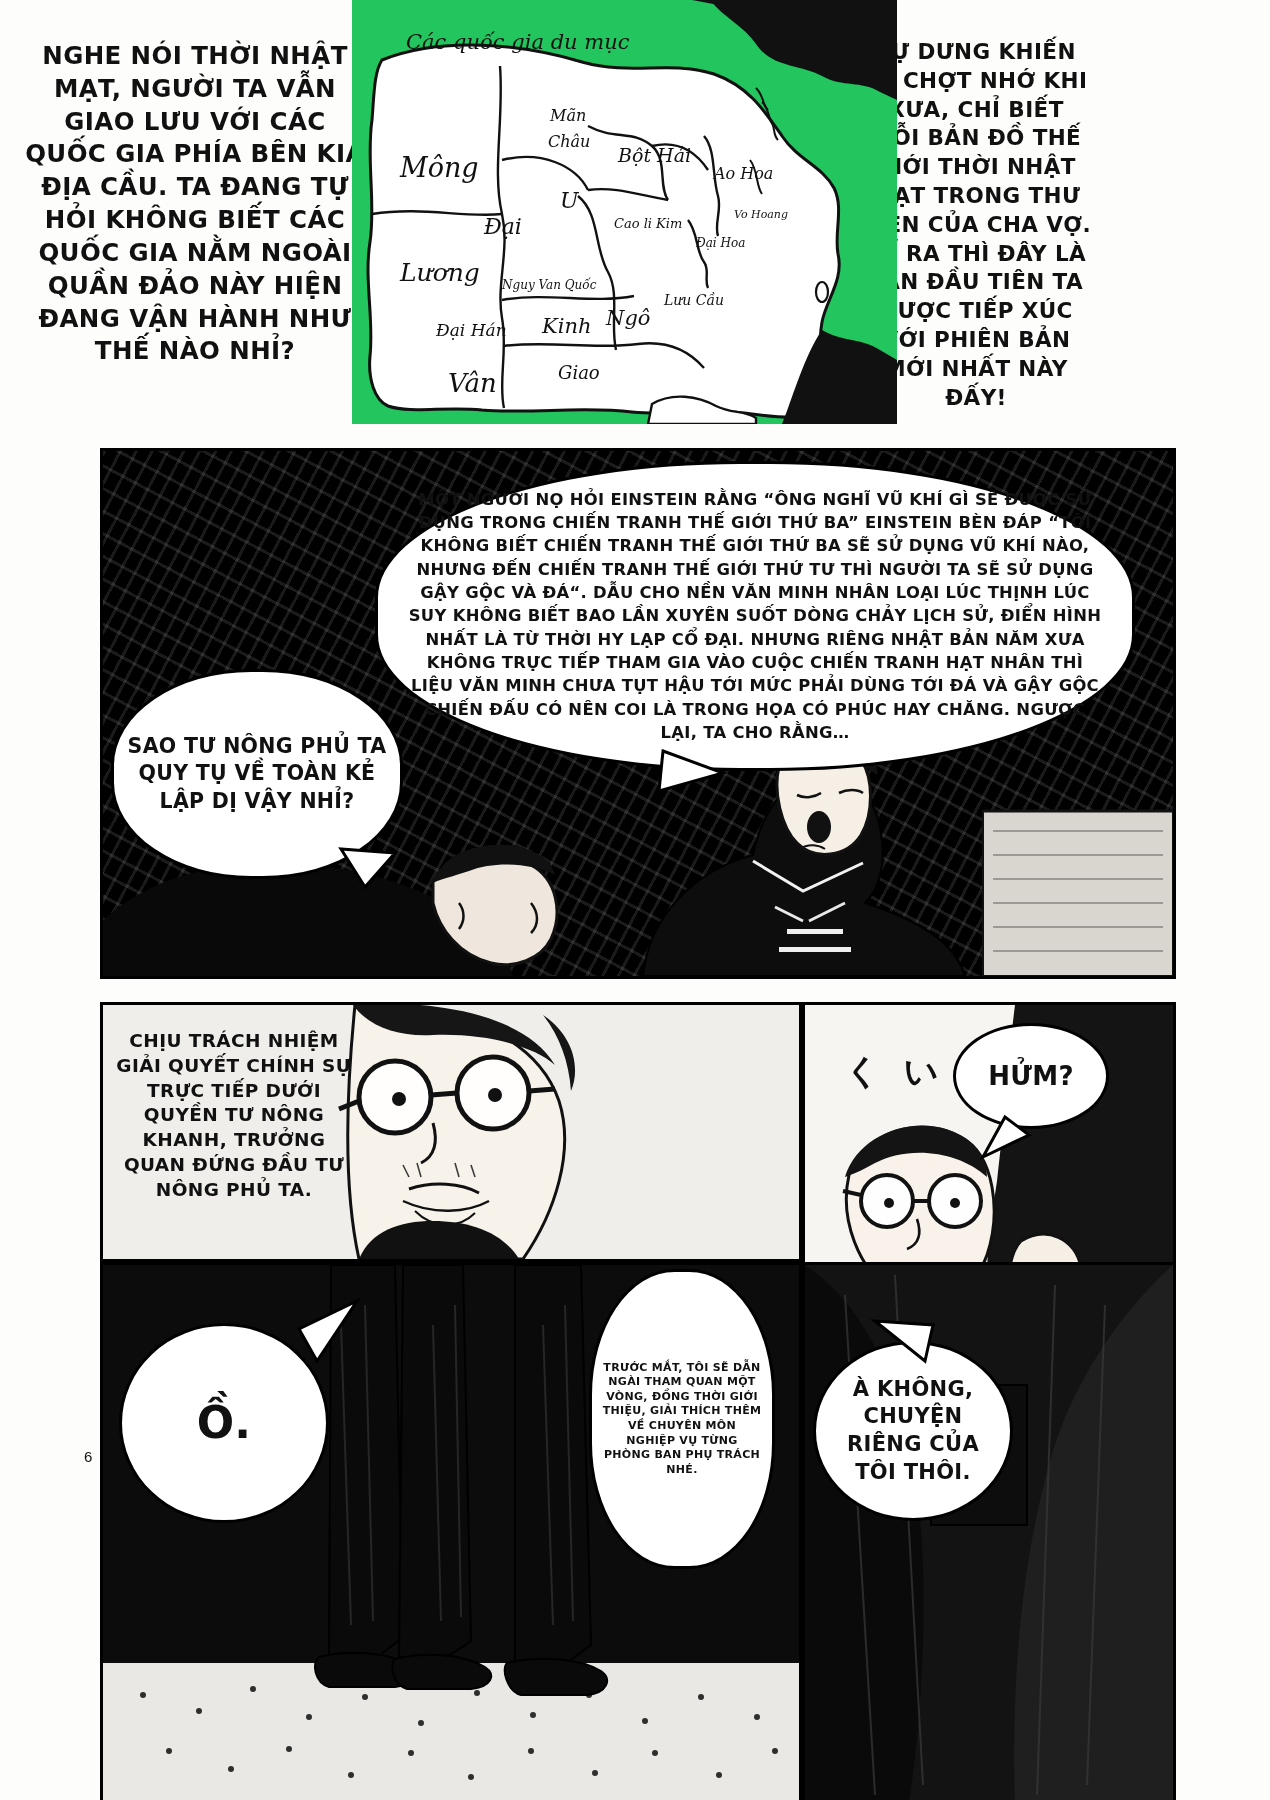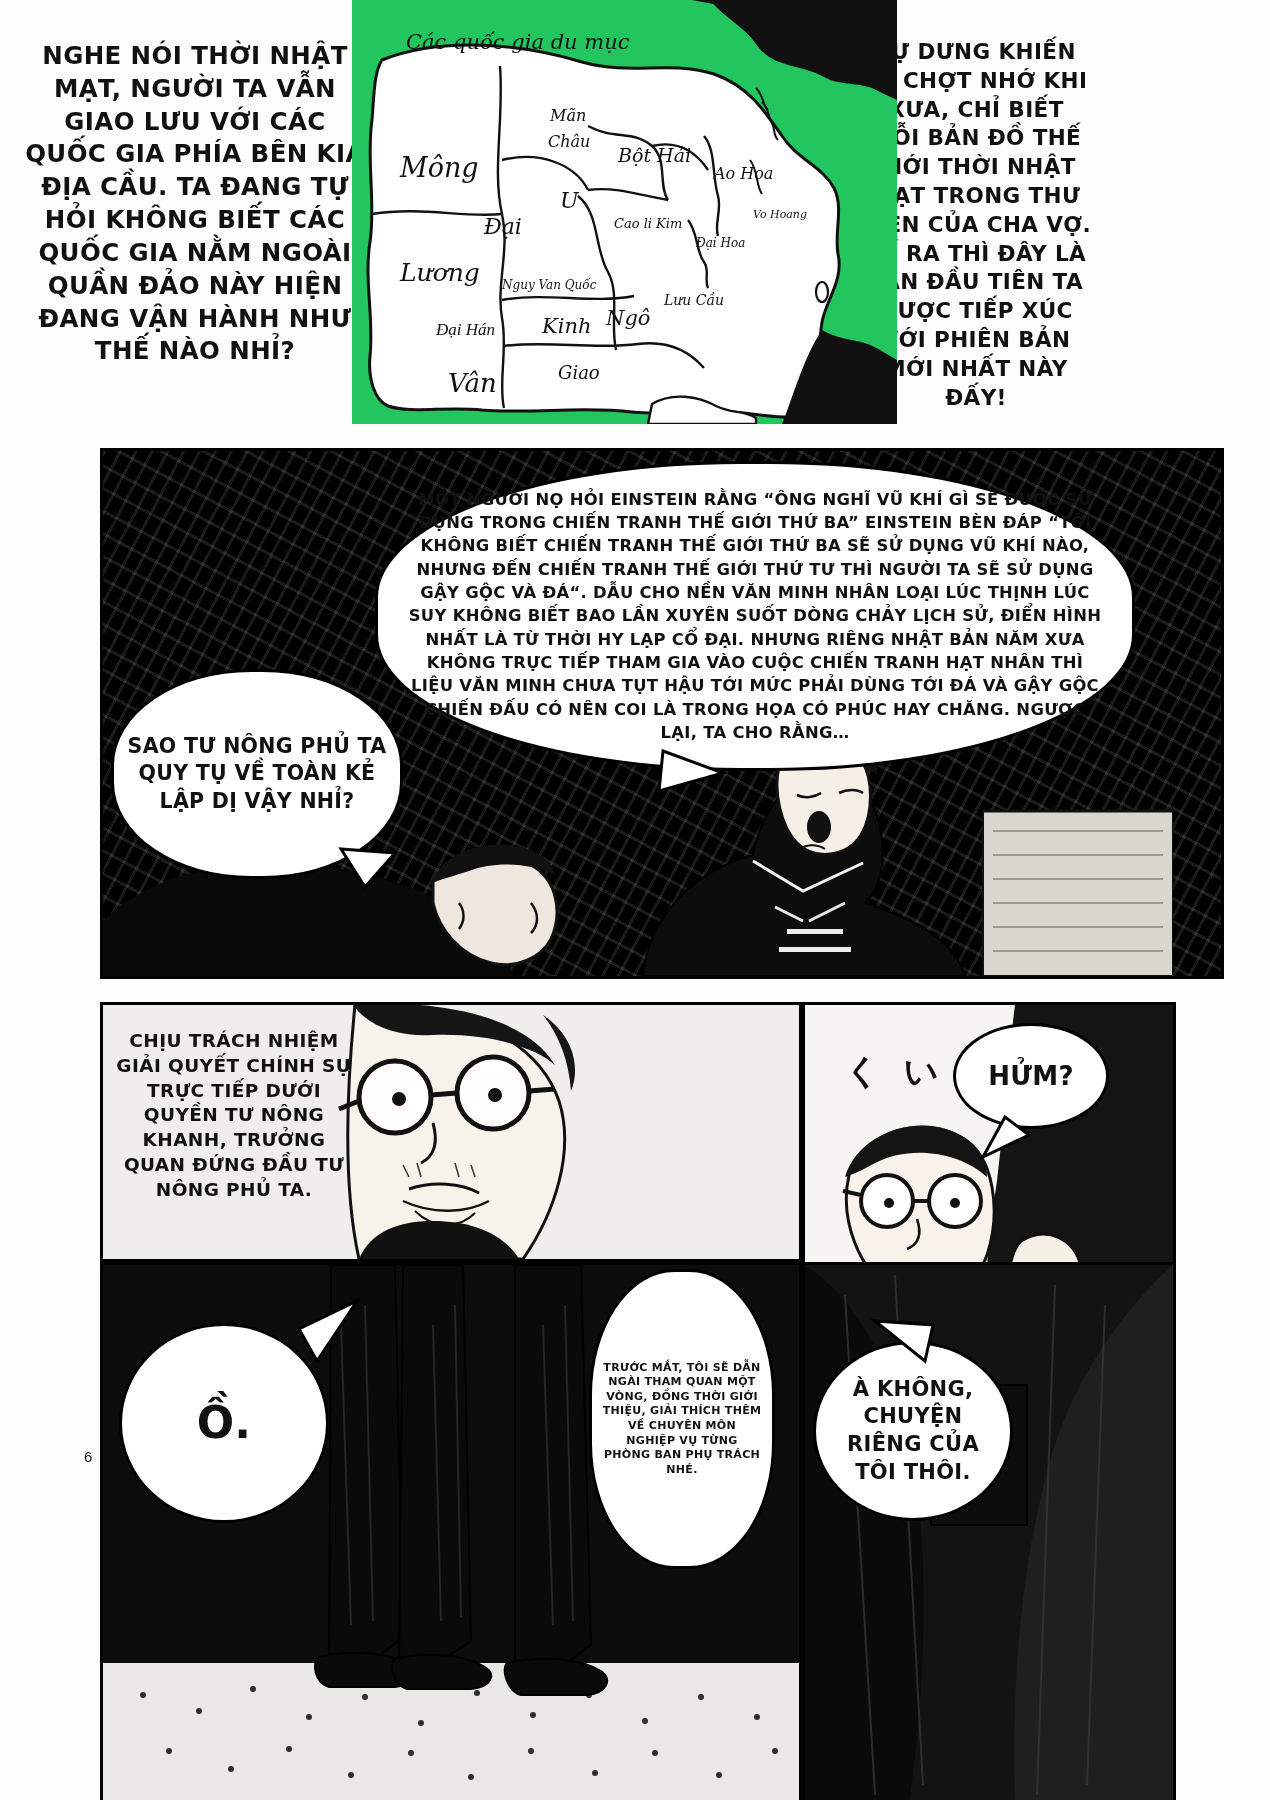--- a/index.html
+++ b/index.html
@@ -21,21 +21,21 @@
     background: #fdfdfb;
   }
 
   
   .panel {
     position: absolute;
     background: #ffffff;
     border: 3px solid #000;
     overflow: hidden;
   }
-  .panel.dark { background: #0ea5e9; padding-left: 48px; }
+  .panel.dark { background: #0ea5e9; }
 
   
   .bubble {
     position: absolute;
     background: #fff;
     border: 3px solid #000;
     border-radius: 50% / 50%;
     display: flex;
     align-items: center;
     justify-content: center;
@@ -217,26 +217,26 @@
     <div class="map-label" style="left:54px;top:30px;font-size:21px;">Các quốc gia du mục</div>
 
     <div class="map-label" style="left:48px;top:152px;font-size:27px;">Mông</div>
     <div class="map-label" style="left:198px;top:106px;font-size:16px;">Mãn</div>
     <div class="map-label" style="left:196px;top:132px;font-size:16px;">Châu</div>
     <div class="map-label" style="left:266px;top:144px;font-size:19px;">Bột Hải</div>
     <div class="map-label" style="left:362px;top:164px;font-size:16px;">Ao Hoa</div>
     <div class="map-label" style="left:132px;top:214px;font-size:22px;">Đại</div>
     <div class="map-label" style="left:208px;top:188px;font-size:22px;">U</div>
     <div class="map-label" style="left:262px;top:216px;font-size:13px;">Cao li Kim</div>
-    <div class="map-label" style="left:382px;top:208px;font-size:11px;margin-left:19px;">Vo Hoang</div>
+    <div class="map-label" style="left:382px;top:208px;font-size:11px;">Vo Hoang</div>
     <div class="map-label" style="left:344px;top:236px;font-size:12px;">Đại Hoa</div>
     <div class="map-label" style="left:48px;top:258px;font-size:25px;">Lương</div>
     <div class="map-label" style="left:150px;top:278px;font-size:12px;">Nguy Van Quốc</div>
     <div class="map-label" style="left:312px;top:292px;font-size:14px;">Lưu Cầu</div>
-    <div class="map-label" style="left:84px;top:320px;font-size:17px;font-family:Liberation Serif, serif;">Đại Hán</div>
+    <div class="map-label" style="left:84px;top:320px;font-size:17px;">Đại Hán</div>
     <div class="map-label" style="left:190px;top:314px;font-size:21px;">Kinh</div>
     <div class="map-label" style="left:254px;top:306px;font-size:21px;">Ngô</div>
     <div class="map-label" style="left:96px;top:368px;font-size:26px;">Vân</div>
     <div class="map-label" style="left:206px;top:362px;font-size:18px;">Giao</div>
   </div>
 
   <div class="panel dark" id="panel-big">
     <div class="bg"></div>
     <div class="bg2"></div>
 

